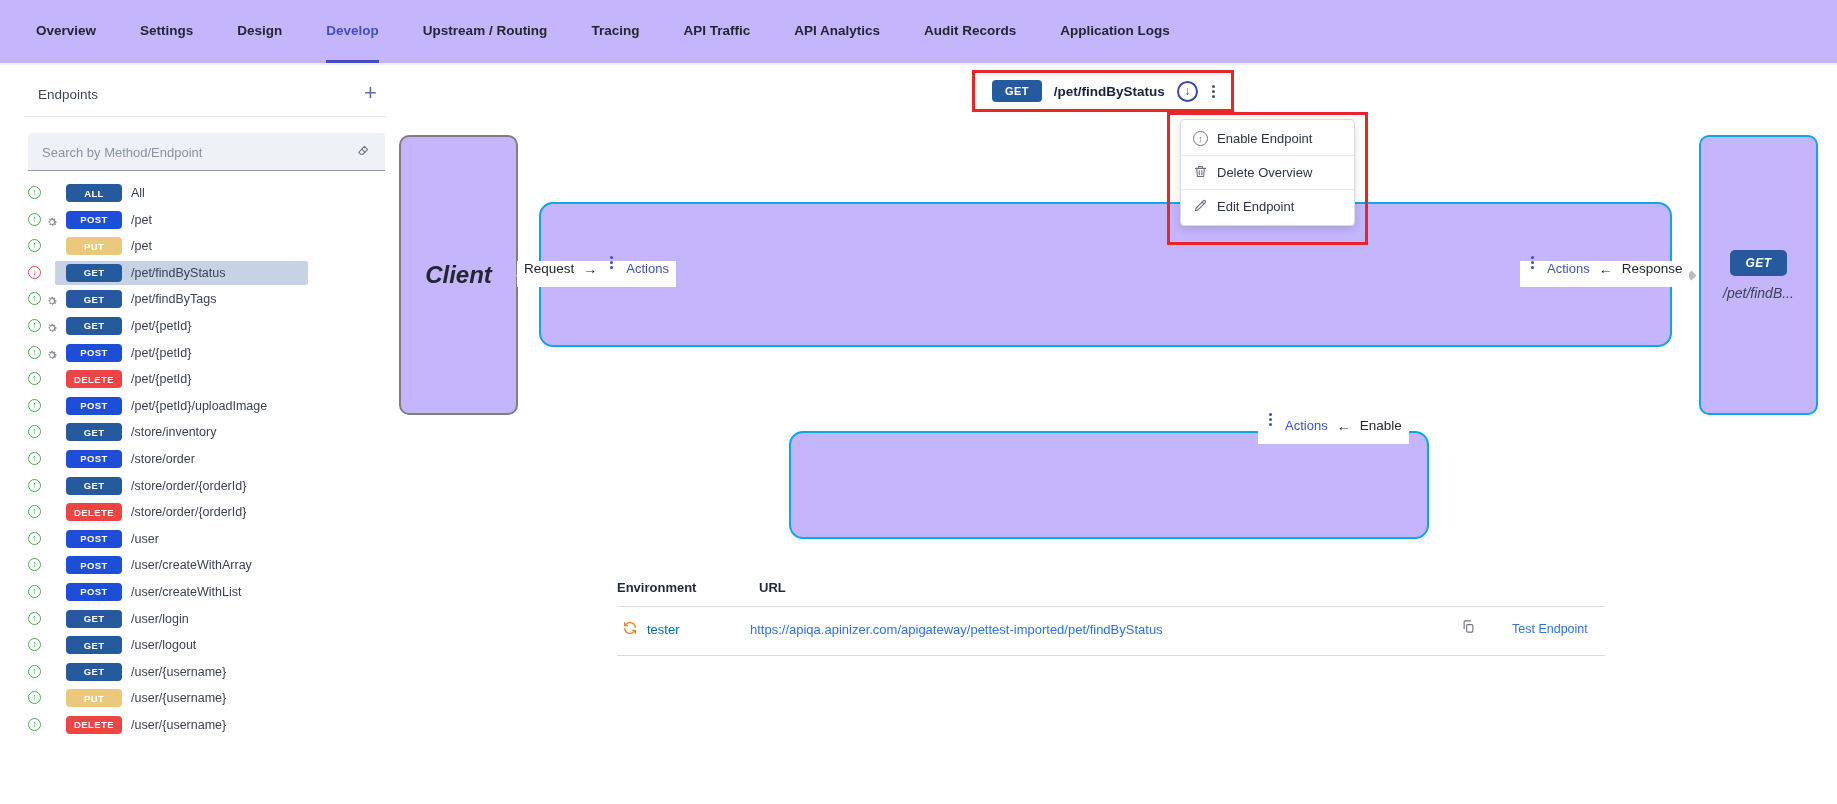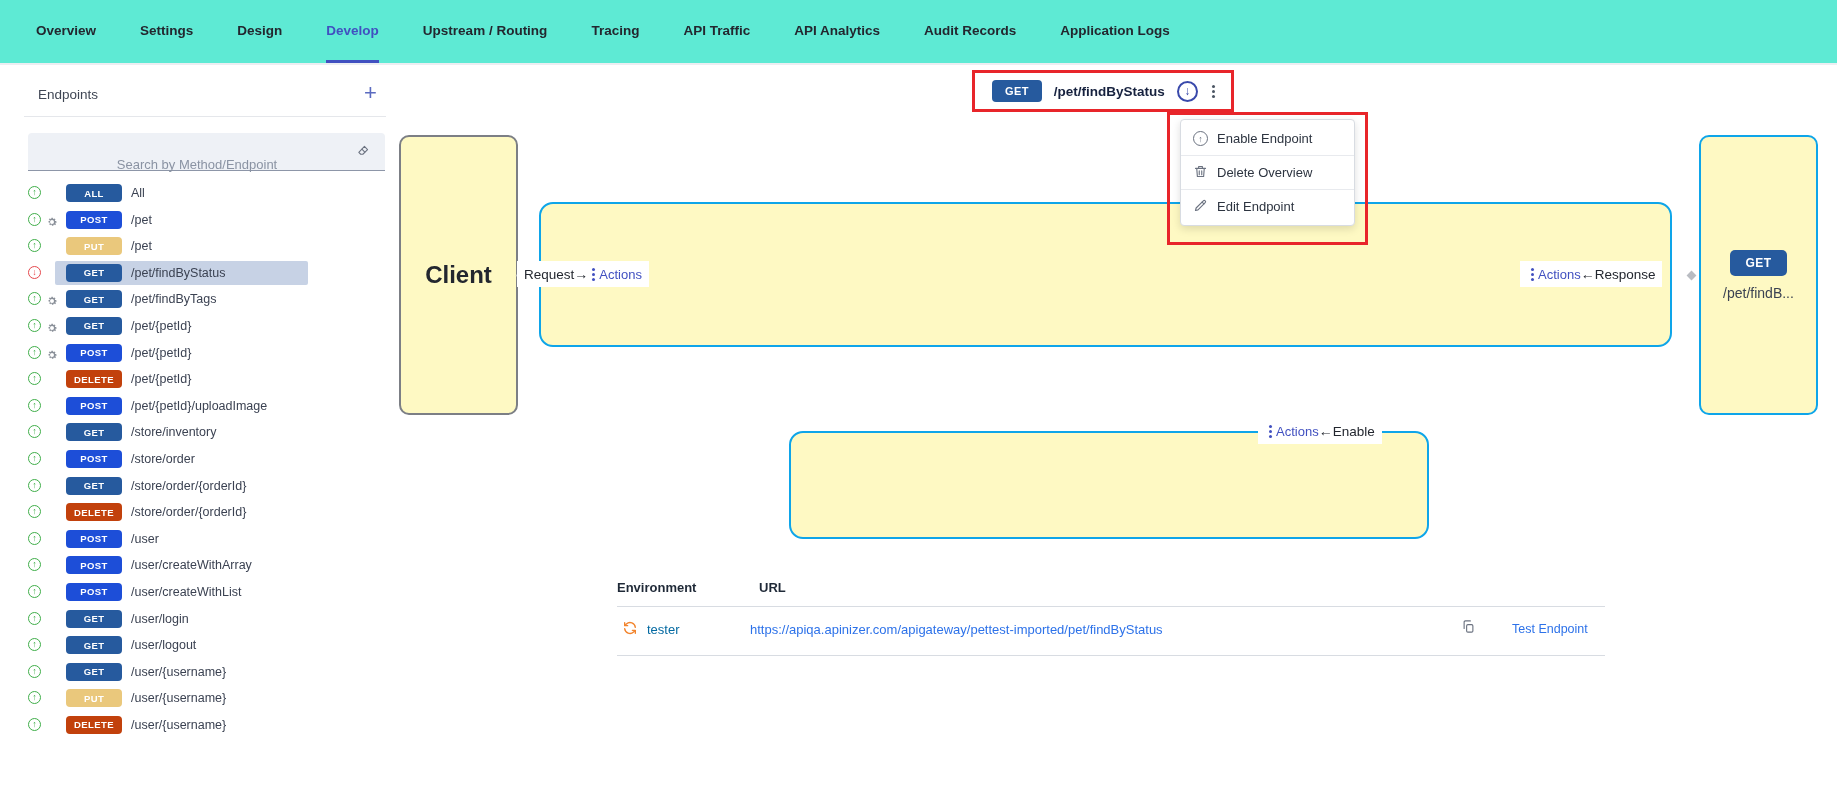--- a/index.html
+++ b/index.html
@@ -1,54 +1,54 @@
 <!DOCTYPE html>
 <html><head>
 <meta charset="utf-8">
 <style>
   html,body{margin:0;padding:0;background:#fff;}
   .screen{position:relative;width:1837px;height:804px;background:#fff;overflow:hidden;
           font-family:"Liberation Sans",sans-serif;color:#2b2f36;}
 
   
-  .topnav{position:absolute;left:0;top:0;width:100%;height:65px;background:#5eead4;
+  .topnav{position:absolute;left:0;top:0;width:100%;height:65px;background:#c4b5fd;
           border-bottom:2px solid #eceef2;display:flex;align-items:stretch;padding-left:36px;box-sizing:border-box;gap:44px;}
   .tab{display:flex;align-items:center;font-size:13.5px;font-weight:700;color:#23272f;
        border-bottom:3px solid transparent;cursor:pointer;white-space:nowrap;}
   .tab.active{color:#4150c0;border-bottom-color:#4150c0;text-align:center;}
 
   
   .sb-title{position:absolute;left:38px;top:87px;font-size:13.5px;color:#3f4654;}
   .sb-plus{position:absolute;left:364px;top:82px;font-size:22px;font-weight:300;color:#5b6bc0;line-height:22px;cursor:pointer;}
   .sb-divider{position:absolute;left:24px;top:116px;width:362px;height:1px;background:#e5e7eb;}
   .sb-search{position:absolute;left:28px;top:133px;width:357px;height:38px;background:#eef1f6;
              border-bottom:1px solid #8d96a8;border-radius:4px 4px 0 0;box-sizing:border-box;}
-  .sb-search input{position:absolute;left:12px;top:12px;width:310px;height:100%;border:none;background:transparent;outline:none;
-             font-size:13px;color:#0369a1;font-family:"Liberation Sans",sans-serif;text-align:center;}
+  .sb-search input{position:absolute;left:12px;top:0;width:310px;height:100%;border:none;background:transparent;outline:none;
+             font-size:13px;color:#0369a1;font-family:"Liberation Sans",sans-serif;}
   .sb-search input::placeholder{color:#8a93a3;}
   .sb-eraser{position:absolute;right:14px;top:10px;cursor:pointer;}
 
   .ep-list{position:absolute;left:24px;top:180px;width:362px;}
   .ep-row{position:relative;height:26.6px;cursor:pointer;}
   .hl{display:none;position:absolute;left:31px;top:1px;width:253px;height:24px;background:#c7d2e5;border-radius:2px;}
   .ep-row.selected .hl{display:block;}
   .state-icon{position:absolute;left:4px;top:6px;width:13px;height:13px;border-radius:50%;box-sizing:border-box;
               display:flex;align-items:center;justify-content:center;cursor:pointer;}
   .state-icon::before{font-size:9px;font-weight:700;line-height:1;}
   .state-icon.enabled{border:1.5px solid #3fae49;color:#3fae49;}
   .state-icon.enabled::before{content:"\2191";}
   .state-icon.disabled{border:1.5px solid #e5484d;color:#e5484d;}
   .state-icon.disabled::before{content:"\2193";}
   .gear-slot{position:absolute;left:22px;top:7px;width:12px;height:12px;cursor:pointer;}
   .badge{position:absolute;left:42px;top:4px;width:56px;height:18px;border-radius:4px;color:#fff;
          font-size:9.5px;font-weight:700;letter-spacing:.4px;display:flex;align-items:center;justify-content:center;}
   .badge.GET,.badge.ALL{background:#265a9e;}
   .badge.POST{background:#1d4ed8;}
   .badge.PUT{background:#eac87c;text-align:center;}
-  .badge.DELETE{background:#c2410c;}
+  .badge.DELETE{background:#ef4444;}
   .ep-path{position:absolute;left:107px;top:6px;font-size:12.5px;font-weight:500;color:#3b4252;white-space:nowrap;}
 
   
   .red-annot{position:absolute;border:3px solid #e8252a;box-sizing:border-box;}
   .ep-header{left:972px;top:70px;width:262px;height:42px;display:flex;align-items:center;gap:12px;padding-left:17px;}
   .hdr-badge{background:#265a9e;color:#fff;font-size:11px;font-weight:700;letter-spacing:.4px;
              border-radius:4px;padding:5px 13px;}
   .hdr-path{font-size:13.5px;font-weight:700;color:#16213e;}
   .circle-down{width:21px;height:21px;border:2px solid #3949ab;border-radius:50%;box-sizing:border-box;
                display:flex;align-items:center;justify-content:center;color:#3949ab;font-size:12px;font-weight:700;cursor:pointer;}
@@ -58,32 +58,32 @@
 
   .menu-annot{left:1167px;top:112px;width:201px;height:133px;}
   .menu-card{position:absolute;left:1180px;top:119px;width:173px;background:#fff;border:1px solid #d8dce2;
              border-radius:4px;box-shadow:0 3px 8px rgba(0,0,0,.13);padding:2px 0;}
   .menu-item{display:flex;align-items:center;gap:9px;height:33px;padding:0 12px;font-size:13px;font-weight:500;
              color:#2d3440;cursor:pointer;}
   .menu-item + .menu-item{border-top:1px solid #e8eaee;}
   .mi-circle{width:15px;height:15px;border:1.5px solid #6b7280;border-radius:50%;box-sizing:border-box;
              display:flex;align-items:center;justify-content:center;color:#6b7280;font-size:9px;font-weight:700;}
 
-  .flow-box{position:absolute;border:2px solid #0ea5e9;border-radius:12px;box-sizing:border-box;background:#fef9c3;}
+  .flow-box{position:absolute;border:2px solid #0ea5e9;border-radius:12px;box-sizing:border-box;background:#c4b5fd;font-style:italic;}
   .client-box{left:399px;top:135px;width:119px;height:280px;border-radius:10px;border-color:#7c7f85;
               display:flex;align-items:center;justify-content:center;}
   .client-label{font-size:24px;font-weight:700;color:#23272f;}
   .req-box{left:539px;top:202px;width:1133px;height:145px;border-radius:14px;}
   .err-box{left:789px;top:431px;width:640px;height:108px;border-radius:14px;}
   .endpoint-box{left:1699px;top:135px;width:119px;height:280px;border-radius:10px;
                 display:flex;flex-direction:column;align-items:center;justify-content:center;gap:9px;}
   .epb-badge{background:#265a9e;color:#fff;font-size:12px;font-weight:700;letter-spacing:.4px;border-radius:5px;padding:6px 16px;}
   .epb-path{font-size:14px;color:#3b4252;}
 
-  .edge-label{position:absolute;background:#fff;display:flex;align-items:center;height:26px;padding:0 7px;
+  .edge-label{position:absolute;background:#fff;display:flex;gap:9px;height:26px;padding:0 7px;
               font-size:13.5px;font-weight:500;color:#23272f;white-space:nowrap;}
   .lbl-request{left:517px;top:261px;}
   .lbl-response{left:1520px;top:261px;}
   .lbl-error{left:1258px;top:418px;}
   .actions-link{color:#4150c0;font-size:13px;font-weight:500;cursor:pointer;}
   .lbl-kebab{color:#4150c0;}
   .arrow{font-size:14px;color:#23272f;}
   .diamond{position:absolute;width:7px;height:7px;background:#b9bcc2;transform:rotate(45deg);}
   .d1{left:517px;top:272px;}
   .d2{left:1688px;top:272px;}

